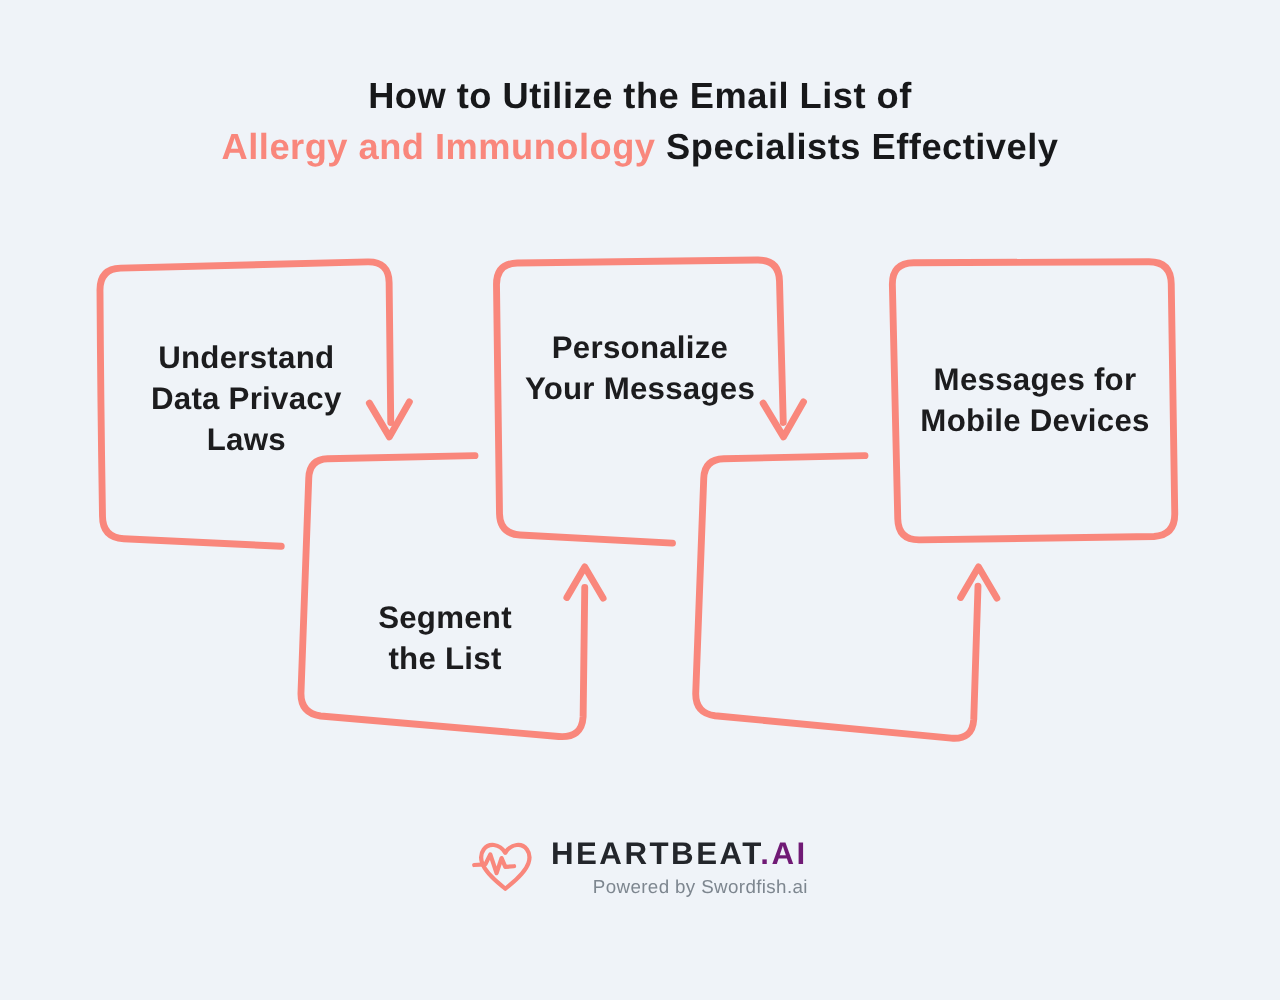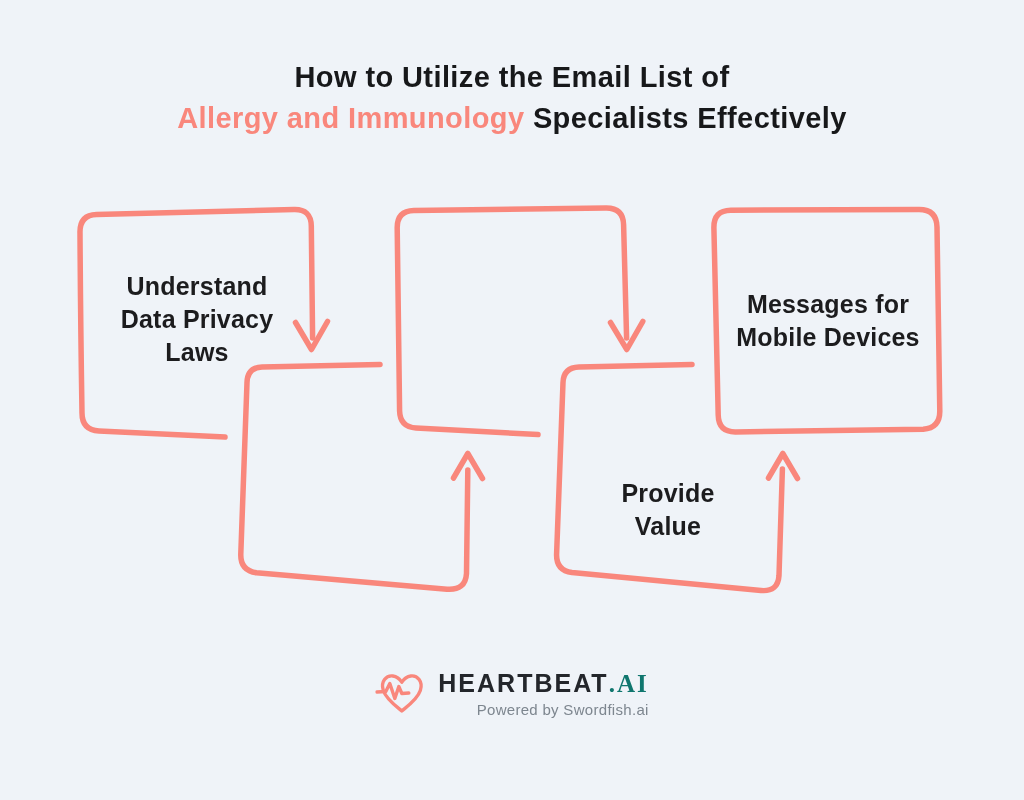--- a/index.html
+++ b/index.html
@@ -71,22 +71,21 @@
     align-items: flex-end;
   }
   .brand {
     font-weight: 700;
     font-size: 25px;
     letter-spacing: 2px;
     color: #23262B;
     white-space: nowrap;
   }
   .brand .accent {
-    color: #0f766e;
-    font-family: Liberation Serif, serif;
+    color: #701a75;
   }
   .tagline {
     margin-top: 3px;
     font-size: 15px;
     letter-spacing: 0.3px;
     color: #7D868F;
     white-space: nowrap;
   }
 </style>
 </head>
@@ -112,22 +111,24 @@
 
     <path d="M 692 364.5 Q 635 365.7 579 367 Q 563.6 367.5 563 382.5 Q 559.8 468 556.6 554 Q 556 570.5 572 572.6 Q 666.5 581.5 761 590.5 Q 778 592 779 575.5 Q 780.8 522 782.4 469"></path>
     <polyline points="768.5,478 782.8,453.5 797.5,478.5"></polyline>
 
     <path d="M 730.8 210.2 Q 824.8 209.8 918.8 209.4 Q 936.6 209.2 937 227 Q 938.4 319 939.8 410.8 Q 940 428 923.2 429.2 Q 829.5 430.6 735.8 431.9 Q 718.6 432.2 718.2 415 Q 716 321.5 713.9 228 Q 713.5 210.4 730.8 210.2 Z"></path>
   </svg>
 
   <div class="step-label" style="left:197px; top:243px;margin-top:27px;">Understand
 Data Privacy
 Laws</div>
-  <div class="step-label" style="left:668px; top:477px;">Provide
-Value</div>
+  <div class="step-label" style="left:356px; top:478px;">Segment
+the List</div>
+  <div class="step-label" style="left:512px; top:262px;">Personalize
+Your Messages</div>
   <div class="step-label" style="left:828px; top:288px;">Messages for
 Mobile Devices</div>
 
   <div class="logo">
     <svg width="52" height="50" viewBox="0 0 52 48">
       <g fill="none" stroke="#F9877C" stroke-width="3.4" stroke-linecap="round" stroke-linejoin="round">
         <path d="M 26.5 42 C 22.5 38.5 11 30.5 8 21.5 C 5 12.5 11 6.2 17.5 7 C 21.5 7.5 24.5 10 26.5 13.2 C 28.5 10 31.5 7.5 35.5 7 C 42 6.2 48 12.5 45 21.5 C 42 30.5 30.5 38.5 26.5 42 Z"></path>
         <path d="M 1.5 23 L 10.5 22.5 L 14.5 14.5 L 19.5 29.5 L 23.5 17.5 L 26.5 24.5 L 33.5 24"></path>
       </g>
     </svg>

